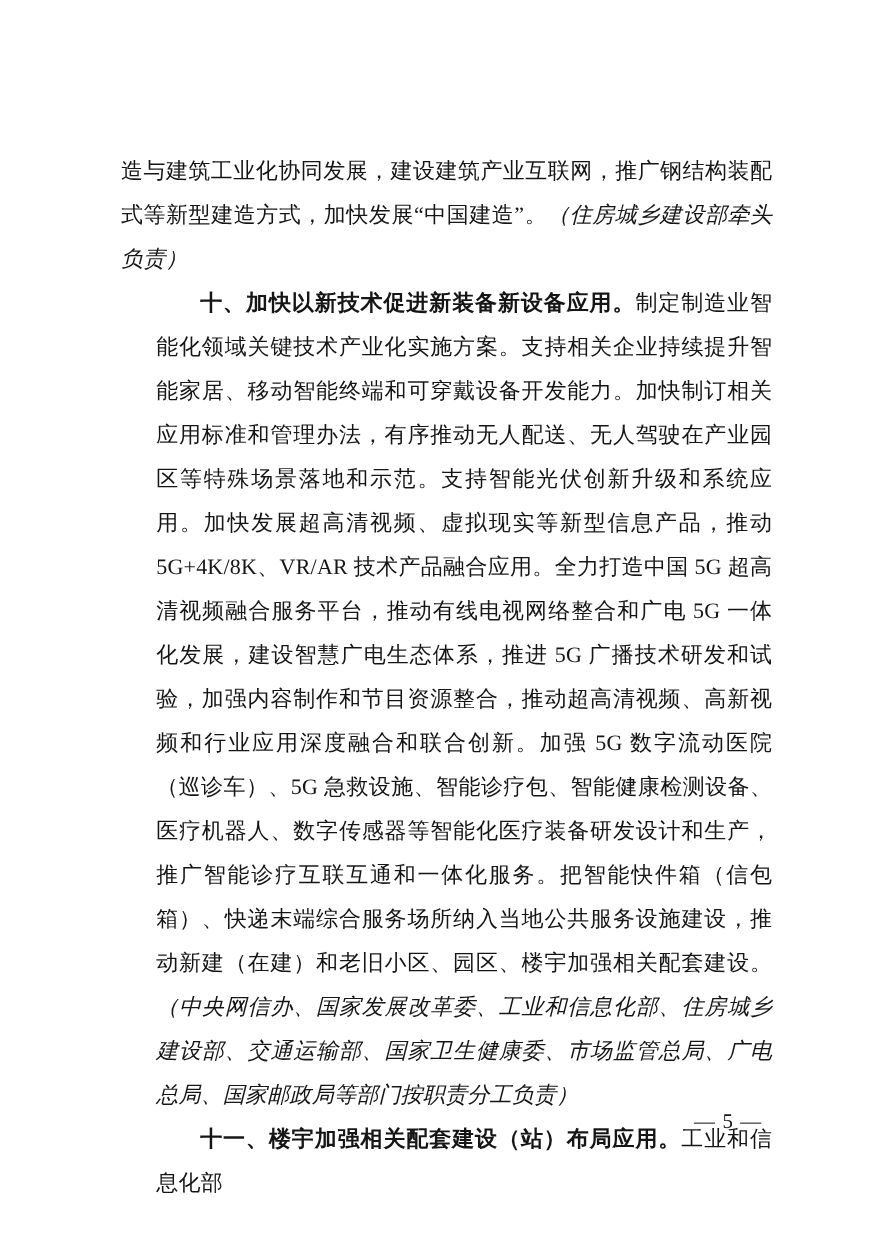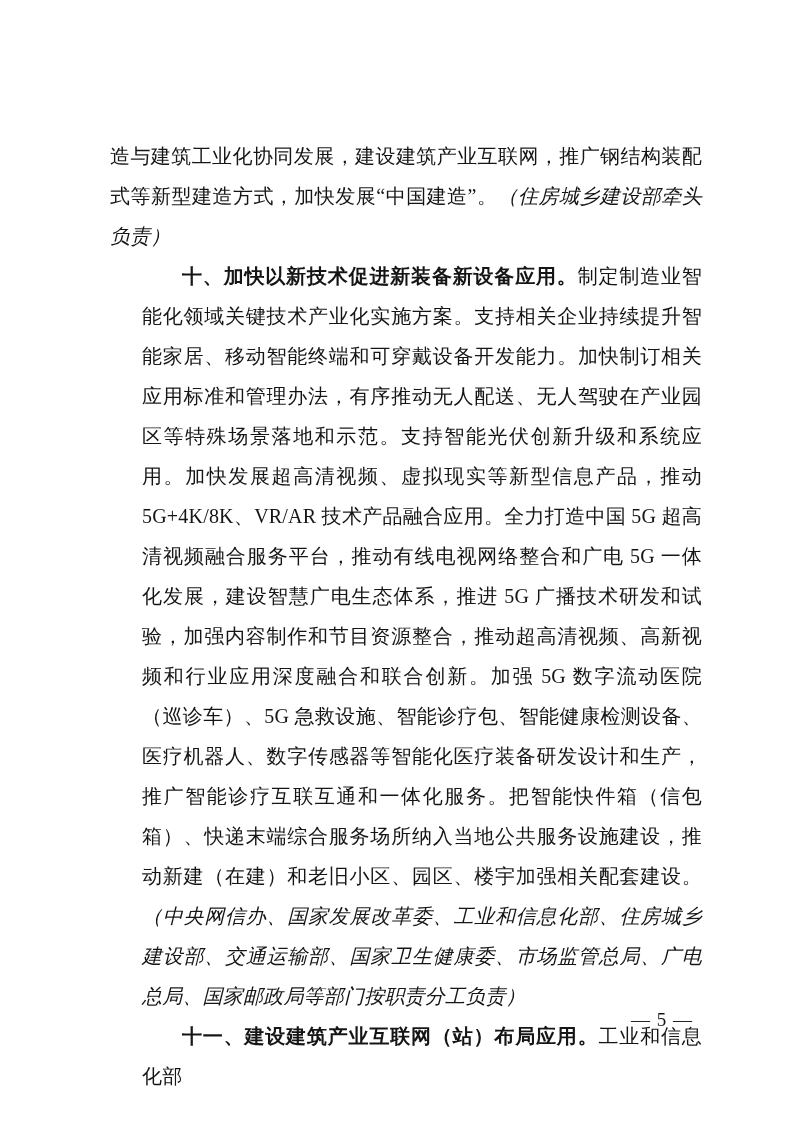--- a/index.html
+++ b/index.html
@@ -66,20 +66,20 @@
 
     <p class="para">
       <span class="run-normal">造与建筑工业化协同发展，建设建筑产业互联网，推广钢结构装配式等新型建造方式，加快发展“中国建造”。</span><span class="run-kaiti">（住房城乡建设部牵头负责）</span>
     </p>
 
     <p class="para indent">
       <span class="run-bold">十、加快以新技术促进新装备新设备应用。</span><span class="run-normal">制定制造业智能化领域关键技术产业化实施方案。支持相关企业持续提升智能家居、移动智能终端和可穿戴设备开发能力。加快制订相关应用标准和管理办法，有序推动无人配送、无人驾驶在产业园区等特殊场景落地和示范。支持智能光伏创新升级和系统应用。加快发展超高清视频、虚拟现实等新型信息产品，推动 5G+4K/8K、VR/AR 技术产品融合应用。全力打造中国 5G 超高清视频融合服务平台，推动有线电视网络整合和广电 5G 一体化发展，建设智慧广电生态体系，推进 5G 广播技术研发和试验，加强内容制作和节目资源整合，推动超高清视频、高新视频和行业应用深度融合和联合创新。加强 5G 数字流动医院（巡诊车）、5G 急救设施、智能诊疗包、智能健康检测设备、医疗机器人、数字传感器等智能化医疗装备研发设计和生产，推广智能诊疗互联互通和一体化服务。把智能快件箱（信包箱）、快递末端综合服务场所纳入当地公共服务设施建设，推动新建（在建）和老旧小区、园区、楼宇加强相关配套建设。</span><span class="run-kaiti">（中央网信办、国家发展改革委、工业和信息化部、住房城乡建设部、交通运输部、国家卫生健康委、市场监管总局、广电总局、国家邮政局等部门按职责分工负责）</span>
     </p>
 
     <p class="para indent">
-      <span class="run-bold">十一、建设建筑产业互联网（站）布局应用。</span><span class="run-normal">工业和信息化部</span>
+      <span class="run-bold">十一、楼宇加强相关配套建设（站）布局应用。</span><span class="run-normal">工业和信息化部</span>
     </p>
 
   </div>
 
   <div class="page-number">— 5 —</div>
 
 </div>
 
 </body></html>

